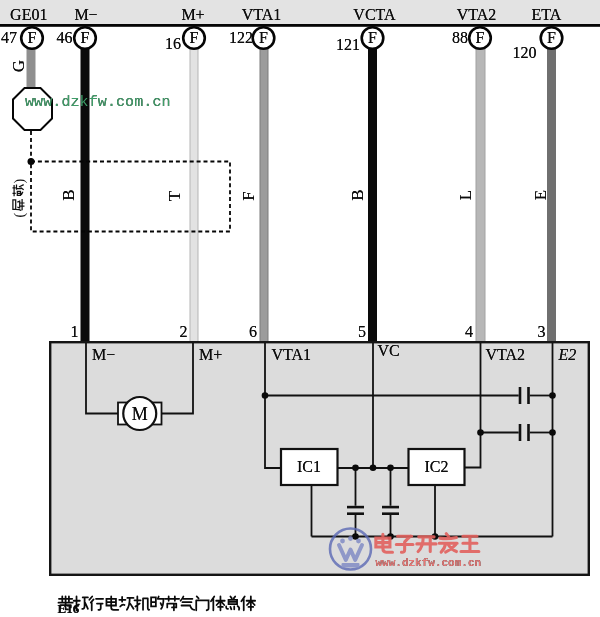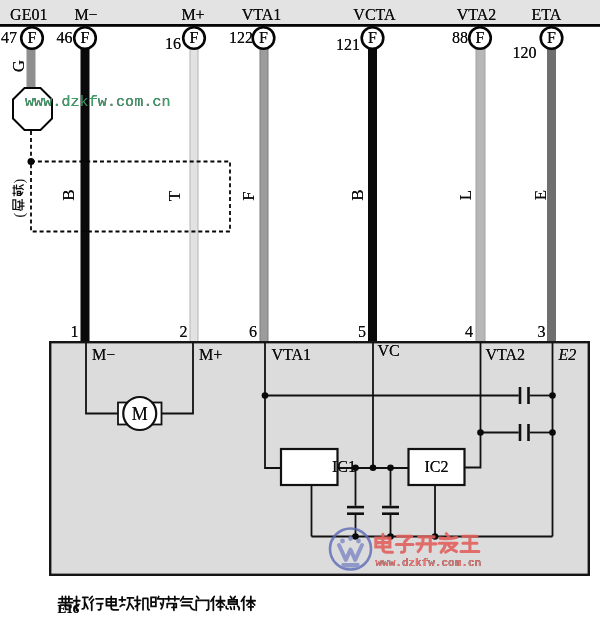--- a/index.html
+++ b/index.html
@@ -207,21 +207,21 @@
 <div class="t" style="left:271.5px;top:346.5px;">VTA1</div>
 
 <div class="t" style="left:377.5px;top:343px;">VC</div>
 
 <div class="t" style="left:485.5px;top:346.5px;">VTA2</div>
 
 <div class="t" style="left:558.5px;top:346.5px;font-style:italic;">E2</div>
 
 <div class="t" style="left:139.75px;top:413.5px;font-size:18px;transform:translate(-50%,-50%);">M</div>
 
-<div class="t" style="left:309px;top:467px;transform:translate(-50%,-50%);margin-left:35px;">IC1</div>
+<div class="t" style="left:309px;top:467px;transform:translate(-50%,-50%);">IC1</div>
 
 <div class="t" style="left:436.5px;top:467px;transform:translate(-50%,-50%);">IC2</div>
 
 <div class="t" style="left:57.5px;top:580px;font-size:13px;font-weight:bold;margin-top:22px;">E16</div>
 
 <div class="t" style="left:25px;top:94.5px;font-family:'Liberation Mono',monospace;font-size:15px;letter-spacing:0.1px;color:#3f9d68;">www.dzkfw.com.cn</div>
 
 <div class="t" style="left:375.5px;top:558px;font-family:'Liberation Mono',monospace;font-size:11px;font-weight:bold;letter-spacing:0px;color:#e87876;">www.dzkfw.com.cn</div>
 
 <svg width="600" height="617" viewBox="0 0 600 617">

